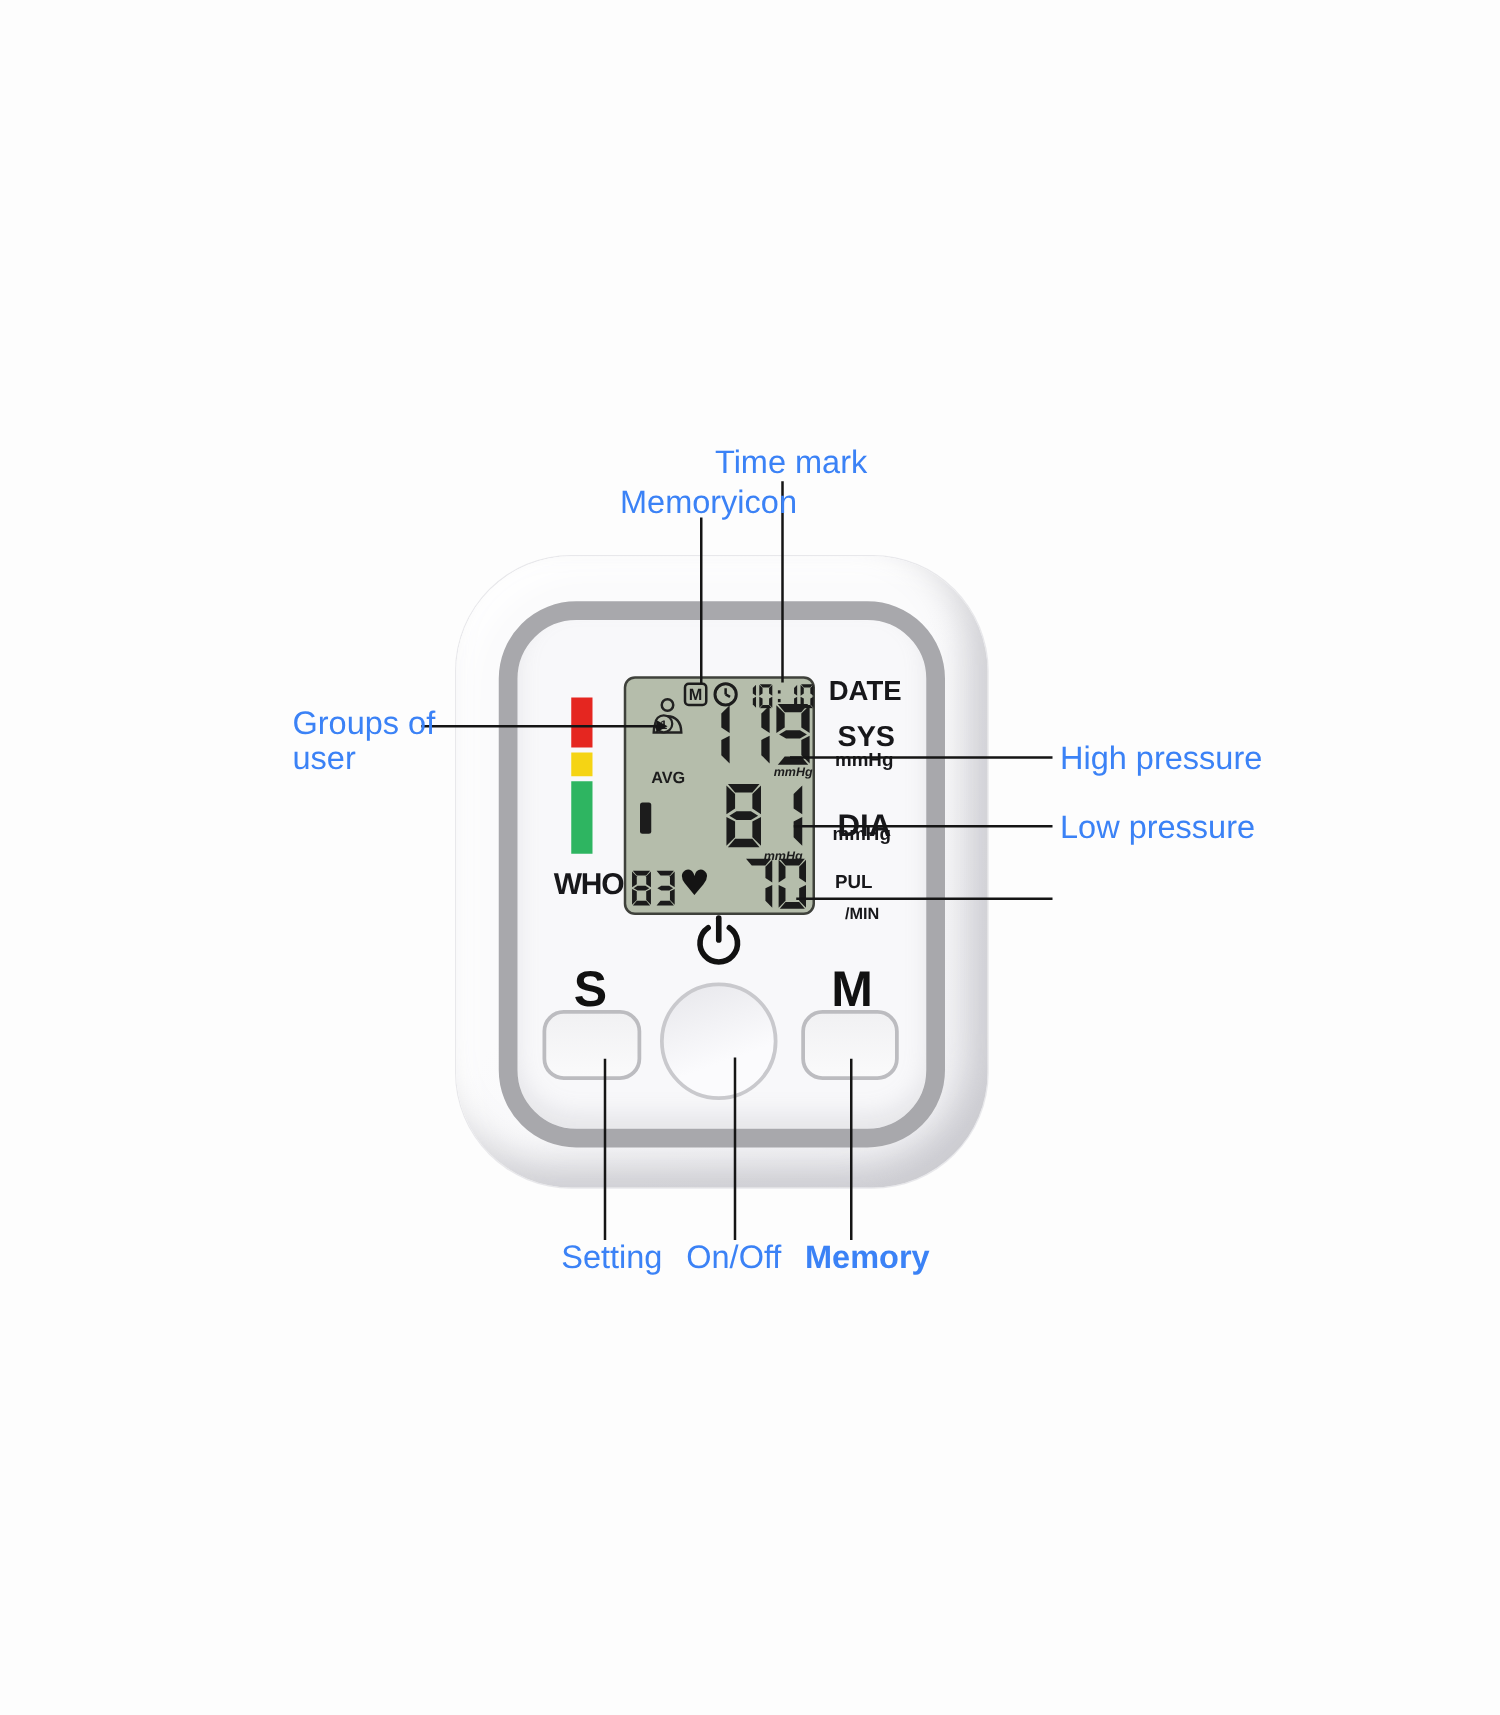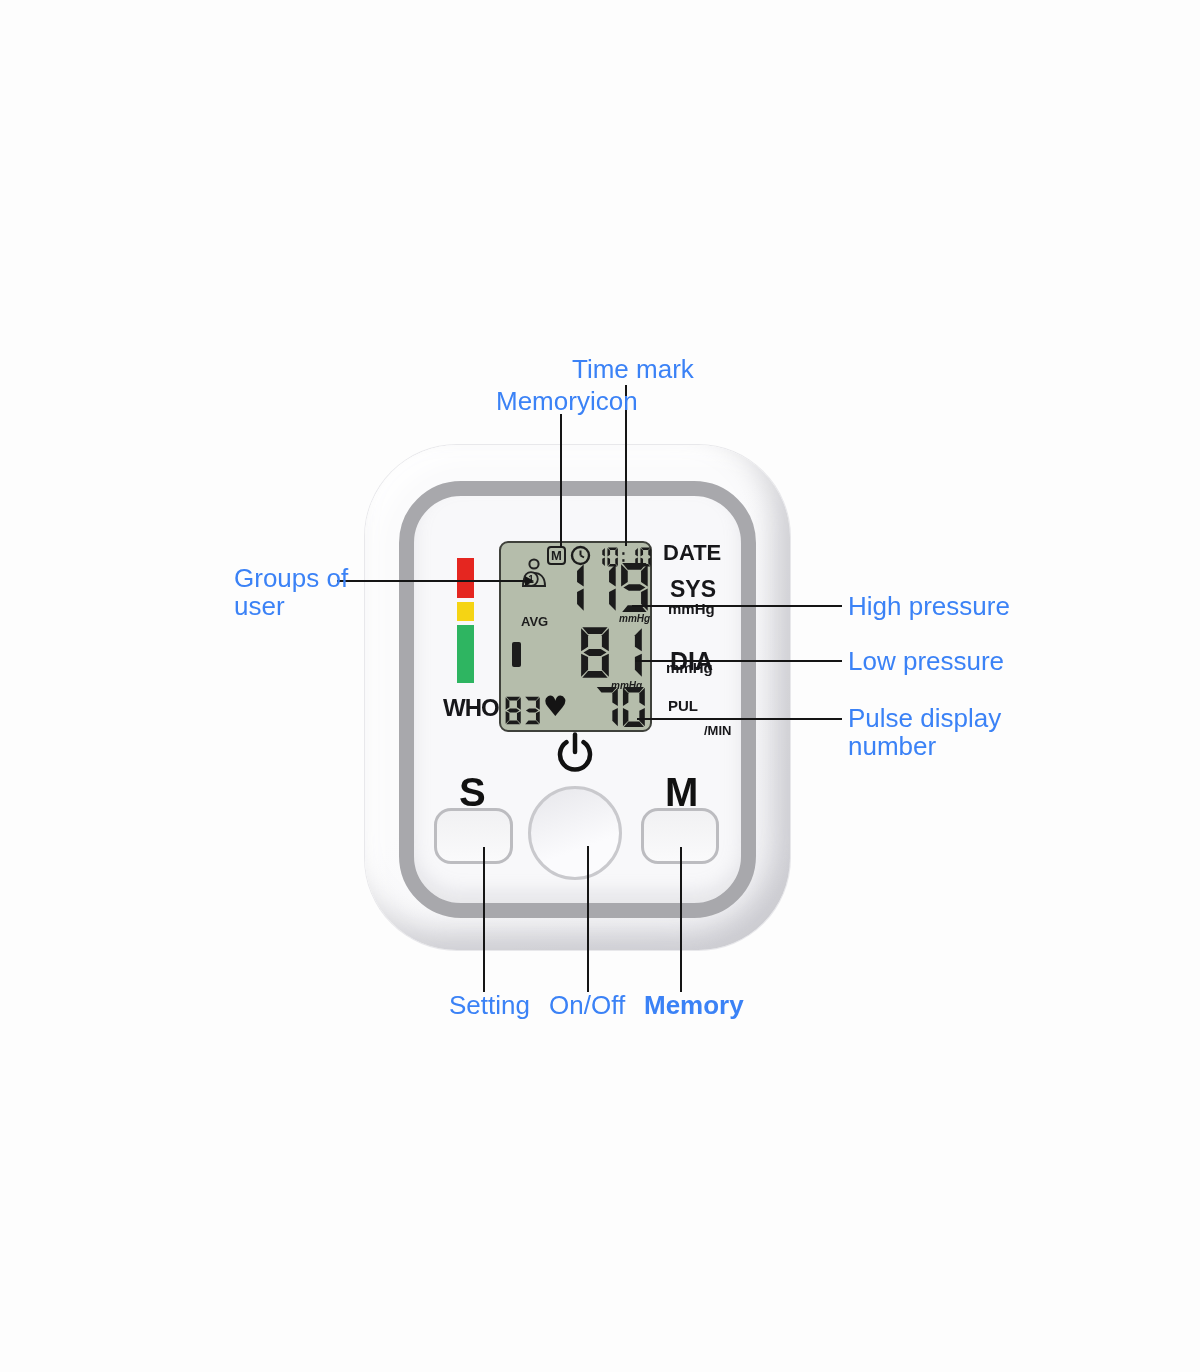--- a/index.html
+++ b/index.html
@@ -55,21 +55,21 @@
   #seg-mem{left:505px;top:696px;height:29px;}
 
   
   .plabel{position:absolute;font-weight:bold;color:#17171a;z-index:3;white-space:nowrap;}
   #p-date{left:663px;top:540px;font-size:22px;}
   #p-sys{left:670px;top:576px;font-size:23px;}
   #p-sys-unit{left:668px;top:600px;font-size:15px;}
   #p-dia{left:670px;top:647px;font-size:25px;}
   #p-dia-unit{left:666px;top:659px;font-size:15px;}
   #p-pul{left:668px;top:697px;font-size:15px;}
-  #p-pul-unit{left:676px;top:723px;font-size:13px;margin-left:28px;}
+  #p-pul-unit{left:676px;top:723px;font-size:13px;}
 
   
   #power-icon{position:absolute;left:553px;top:729px;width:44px;height:46px;z-index:3;}
   .btn-letter{position:absolute;font-weight:bold;font-size:40px;line-height:40px;color:#111;z-index:3;}
   #letter-s{left:459px;top:772px;}
   #letter-m{left:665px;top:772px;}
   .dev-btn{position:absolute;box-sizing:border-box;z-index:3;}
   #btn-setting{left:434px;top:808px;width:79px;height:56px;border-radius:17px;border:3px solid #bcbcc0;
                background:linear-gradient(#f1f1f3,#fafafb);}
   #btn-memory{left:641px;top:808px;width:78px;height:56px;border-radius:17px;border:3px solid #bcbcc0;
@@ -247,21 +247,17 @@
   <div class="lead v" id="ln-memory" style="left:680px;top:847px;height:145px;"></div>
 
   <div class="ann" id="lbl-timemark" style="left:572px;top:355px;">Time mark</div>
   <div class="ann" id="lbl-memoryicon" style="left:496px;top:387px;">Memoryicon</div>
   <div class="ann lines2" id="lbl-groups" style="left:234px;top:564px;">
     <span>Groups of</span>
     <span>user</span>
   </div>
   <div class="ann" id="lbl-high" style="left:848px;top:592px;">High pressure</div>
   <div class="ann" id="lbl-low" style="left:848px;top:647px;">Low pressure</div>
-  <div class="ann lines2" id="lbl-pulse" style="left:848px;top:704px;">
-    <span>Pulse display</span>
-    <span>number</span>
-  </div>
   <div class="ann" id="lbl-setting" style="left:449px;top:991px;">Setting</div>
   <div class="ann" id="lbl-onoff" style="left:549px;top:991px;">On/Off</div>
   <div class="ann" id="lbl-memory" style="left:644px;top:991px;font-weight:bold;">Memory</div>
 
 </div>
 
 </body></html>

